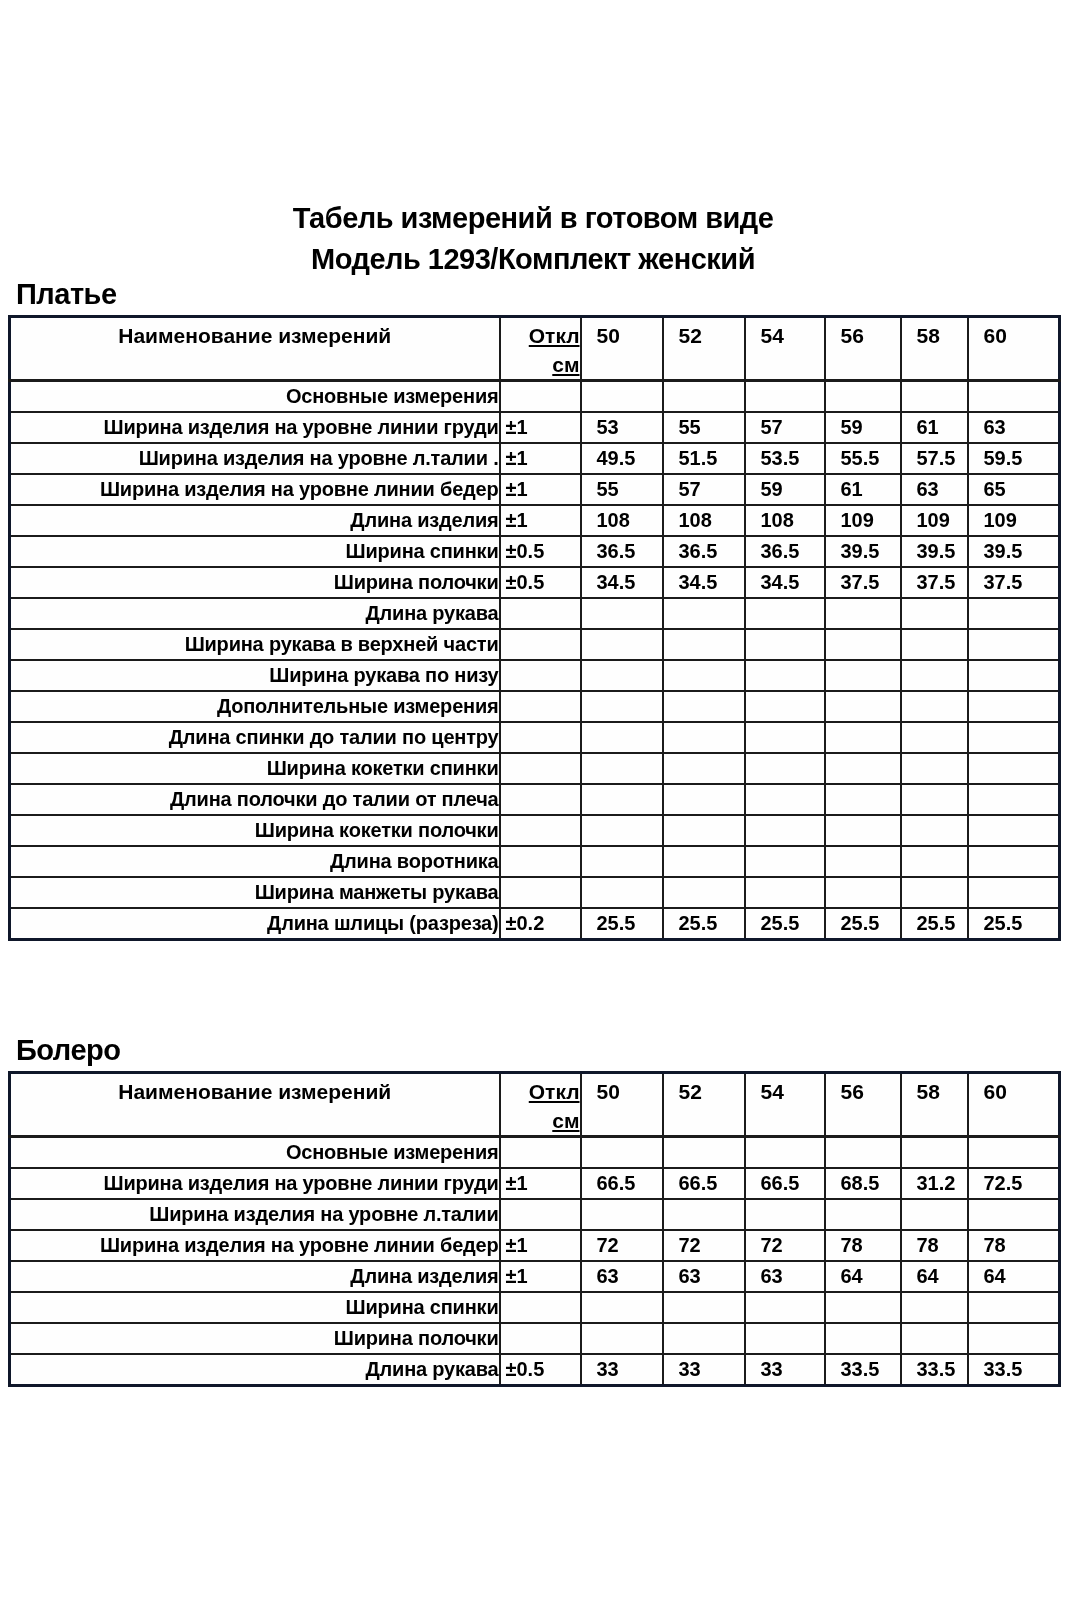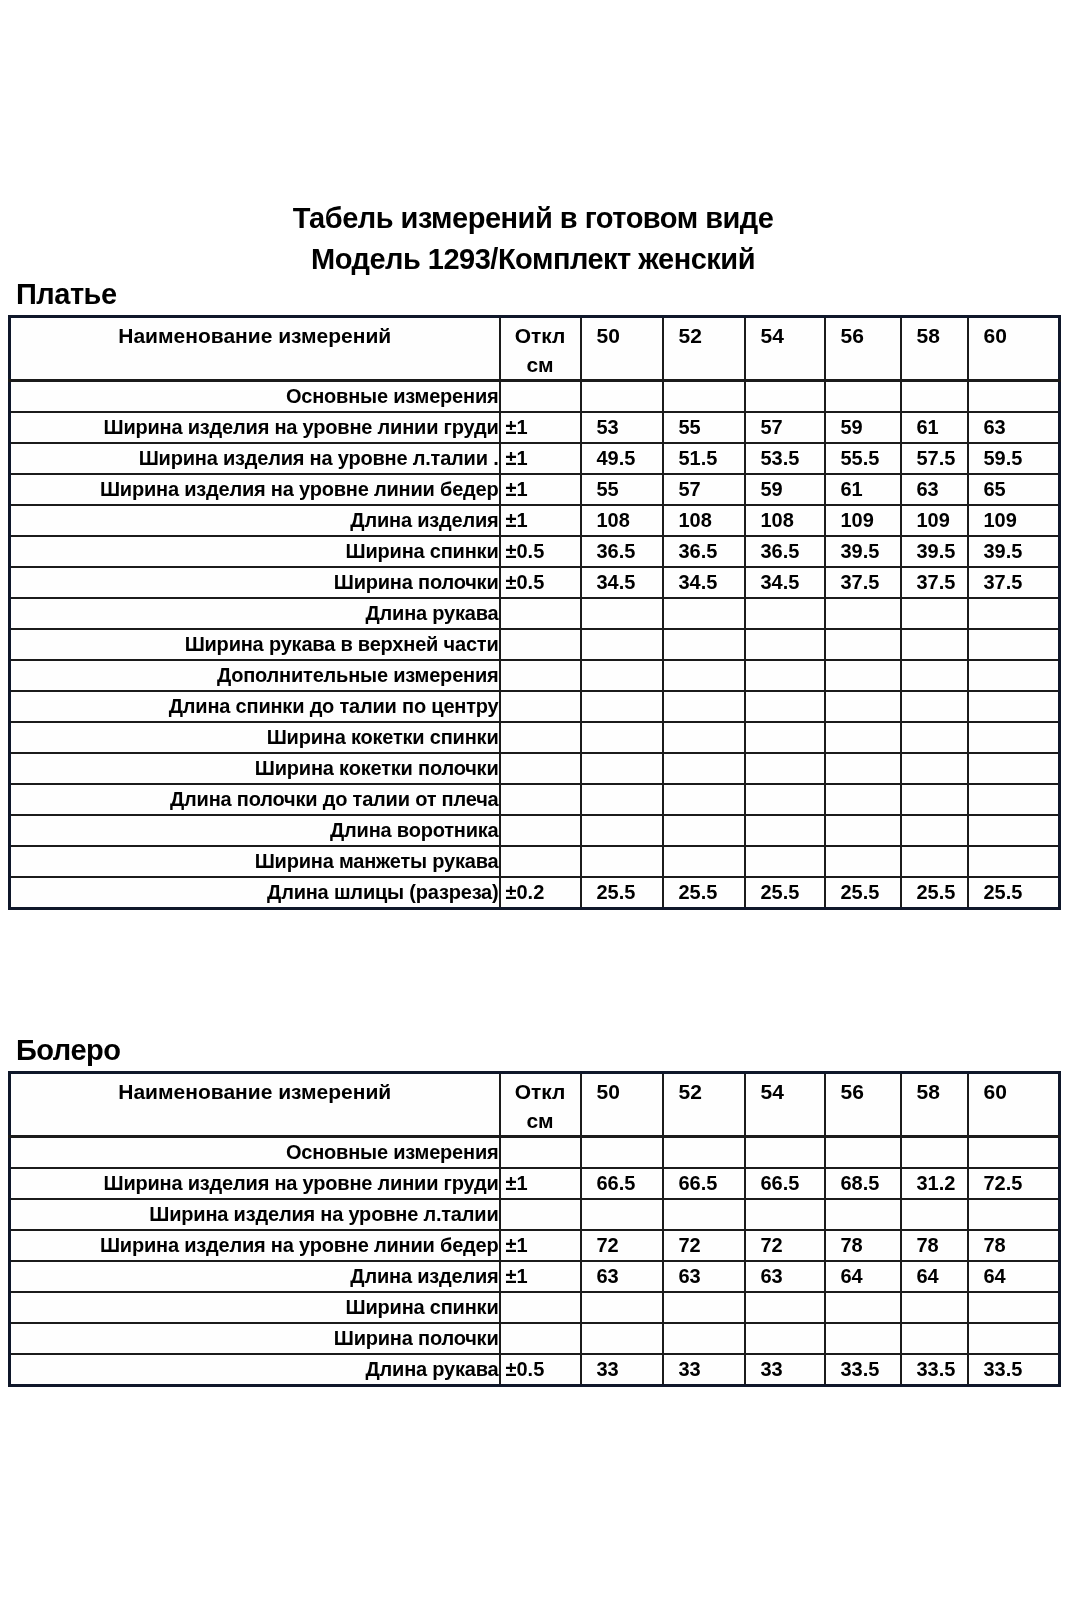--- a/index.html
+++ b/index.html
@@ -24,21 +24,21 @@
   }
   th, td {
     border:2px solid #1b1b1b; font-weight:700; overflow:hidden;
     white-space:nowrap; padding:0;
   }
   thead th {
     height:58px; vertical-align:top; font-size:21px; line-height:29px;
     padding-top:3px; border-bottom:3px solid #1b1b1b;
   }
   th.h-name { text-align:center; }
-  th.h-tol  { text-align:center; }
+  th.h-tol  { text-align:right;text-decoration:underline; }
   th.h-size { text-align:left; padding-left:15px;margin-left:45px; }
   tbody td { height:29px; font-size:20px; vertical-align:middle; }
   td.c-name { text-align:right; padding-left:7px; letter-spacing:-0.2px; }
   td.c-tol  { text-align:left; padding-left:5px; }
   td.c-val  { text-align:left; padding-left:15px; }
 </style>
 </head>
 <body>
 
 <div class="page">
@@ -160,20 +160,30 @@
               <td class="c-name">Ширина рукава в верхней части</td>
               <td class="c-tol"></td>
               <td class="c-val"></td>
               <td class="c-val"></td>
               <td class="c-val"></td>
               <td class="c-val"></td>
               <td class="c-val"></td>
               <td class="c-val"></td>
             </tr>
             <tr>
+              <td class="c-name">Ширина рукава по низу</td>
+              <td class="c-tol"></td>
+              <td class="c-val"></td>
+              <td class="c-val"></td>
+              <td class="c-val"></td>
+              <td class="c-val"></td>
+              <td class="c-val"></td>
+              <td class="c-val"></td>
+            </tr>
+            <tr>
               <td class="c-name">Дополнительные измерения</td>
               <td class="c-tol"></td>
               <td class="c-val"></td>
               <td class="c-val"></td>
               <td class="c-val"></td>
               <td class="c-val"></td>
               <td class="c-val"></td>
               <td class="c-val"></td>
             </tr>
             <tr>
@@ -190,31 +200,31 @@
               <td class="c-name">Ширина кокетки спинки</td>
               <td class="c-tol"></td>
               <td class="c-val"></td>
               <td class="c-val"></td>
               <td class="c-val"></td>
               <td class="c-val"></td>
               <td class="c-val"></td>
               <td class="c-val"></td>
             </tr>
             <tr>
+              <td class="c-name">Длина полочки до талии от плеча</td>
+              <td class="c-tol"></td>
+              <td class="c-val"></td>
+              <td class="c-val"></td>
+              <td class="c-val"></td>
+              <td class="c-val"></td>
+              <td class="c-val"></td>
+              <td class="c-val"></td>
+            </tr>
+            <tr>
               <td class="c-name">Ширина кокетки полочки</td>
-              <td class="c-tol"></td>
-              <td class="c-val"></td>
-              <td class="c-val"></td>
-              <td class="c-val"></td>
-              <td class="c-val"></td>
-              <td class="c-val"></td>
-              <td class="c-val"></td>
-            </tr>
-            <tr>
-              <td class="c-name">Длина полочки до талии от плеча</td>
               <td class="c-tol"></td>
               <td class="c-val"></td>
               <td class="c-val"></td>
               <td class="c-val"></td>
               <td class="c-val"></td>
               <td class="c-val"></td>
               <td class="c-val"></td>
             </tr>
             <tr>
               <td class="c-name">Длина воротника</td>

